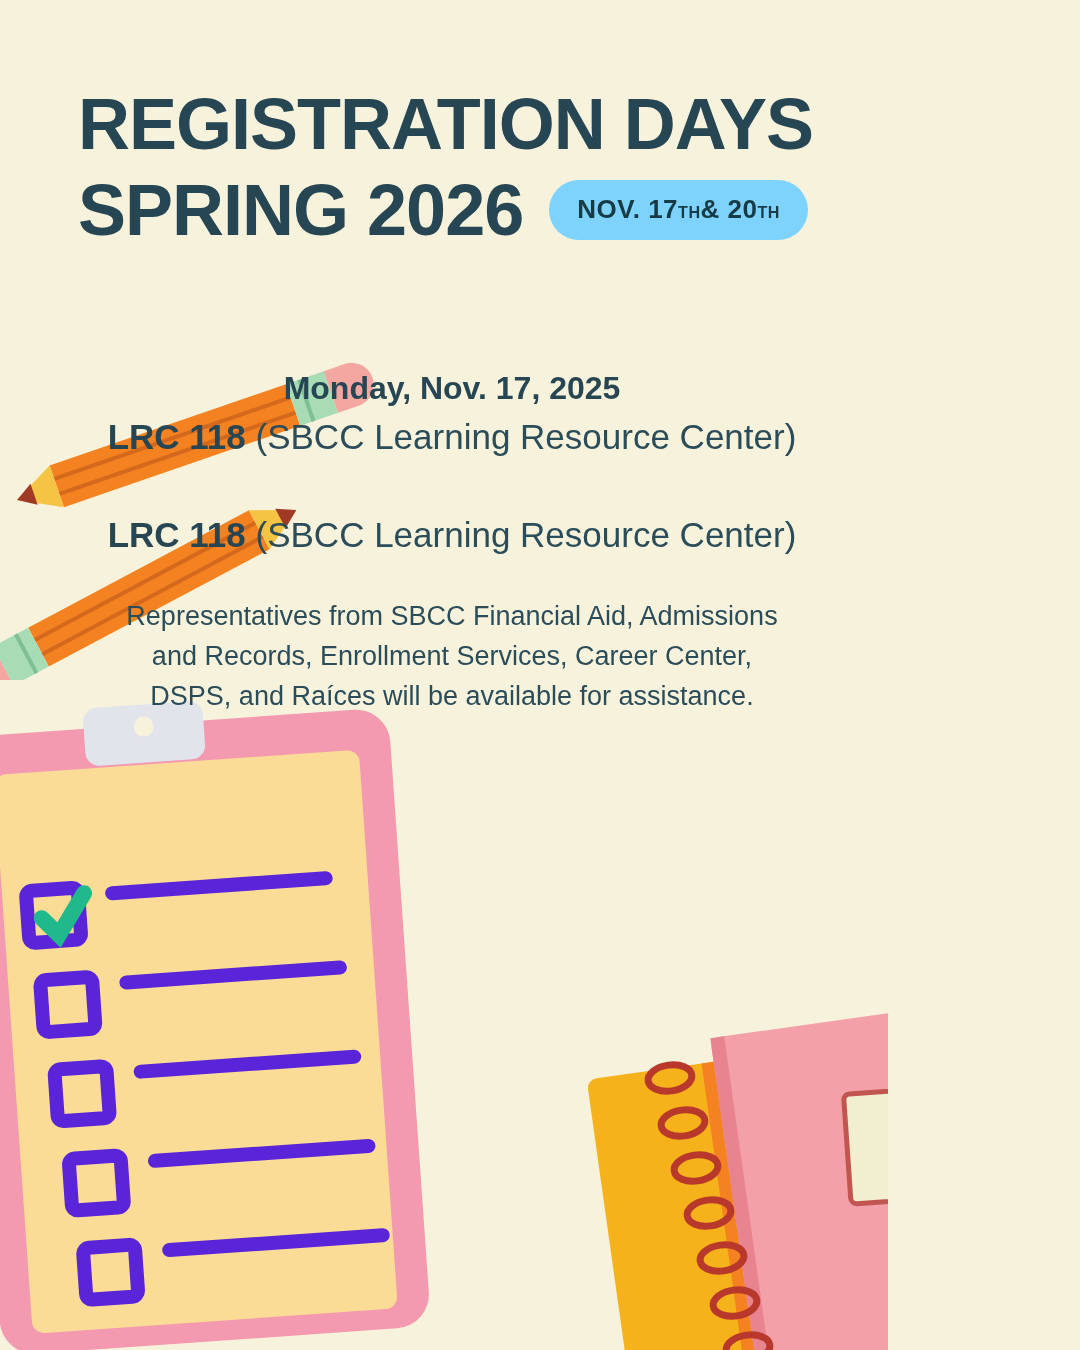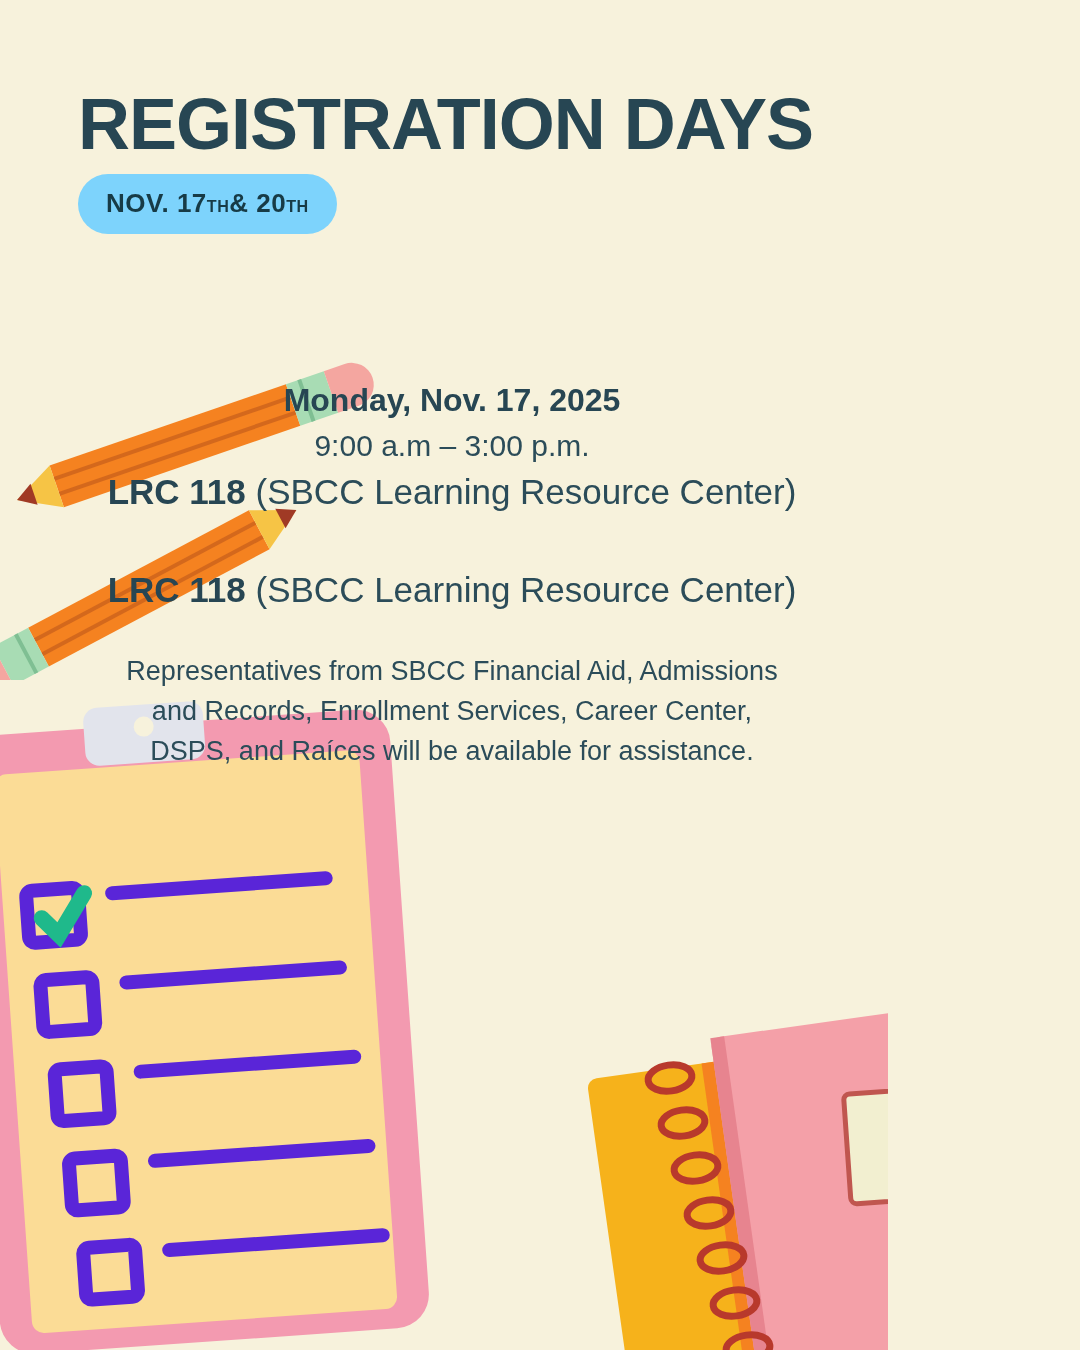--- a/index.html
+++ b/index.html
@@ -69,21 +69,21 @@
   .date-pill sup {
     font-size: 0.62em;
     vertical-align: super;
     line-height: 0;
   }
 
   
   .info {
     position: absolute;
     right: 86px;
-    top: 380px;
+    top: 368px;
     width: 700px;
     text-align: center;
   }
   .session { margin-bottom: 52px; }
   .session:last-of-type { margin-bottom: 40px; }
   .session-day {
     font-size: 32px;
     font-weight: bold;
     color: #274653;
     margin: 0 0 6px 0;
@@ -190,34 +190,34 @@
       <ellipse cx="189" cy="253" rx="22" ry="13" transform="rotate(-8 189 253)"></ellipse>
       <ellipse cx="202" cy="298" rx="22" ry="13" transform="rotate(-8 202 298)"></ellipse>
       <ellipse cx="215" cy="343" rx="22" ry="13" transform="rotate(-8 215 343)"></ellipse>
       <ellipse cx="228" cy="388" rx="22" ry="13" transform="rotate(-8 228 388)"></ellipse>
     </g>
   </svg>
 
   <div class="title-block">
     <h1 class="title-line1">REGISTRATION DAYS</h1>
     <div class="title-line2-row">
+      <h2 class="title-line2">SPRING 2026</h2>
       <div class="date-pill">
         <span>NOV. 17</span>
           <sup>TH</sup>
           <span> &amp; 20</span>
           <sup>TH</sup>
       </div>
     </div>
   </div>
 
   <div class="info">
 
     <div class="session">
       <p class="session-day">Monday, Nov. 17, 2025</p>
-      <p class="session-time">9:00 a.m – 3:00 p.m.</p>
       <p class="session-place"><b>LRC 118</b><span> (SBCC Learning Resource Center)</span></p>
     </div>
 
     <div class="session">
       <p class="session-place"><b>LRC 118</b><span> (SBCC Learning Resource Center)</span></p>
     </div>
 
     <p class="note">Representatives from SBCC Financial Aid, Admissions and Records, Enrollment Services, Career Center, DSPS, and Raíces will be available for assistance.</p>
   </div>
 

